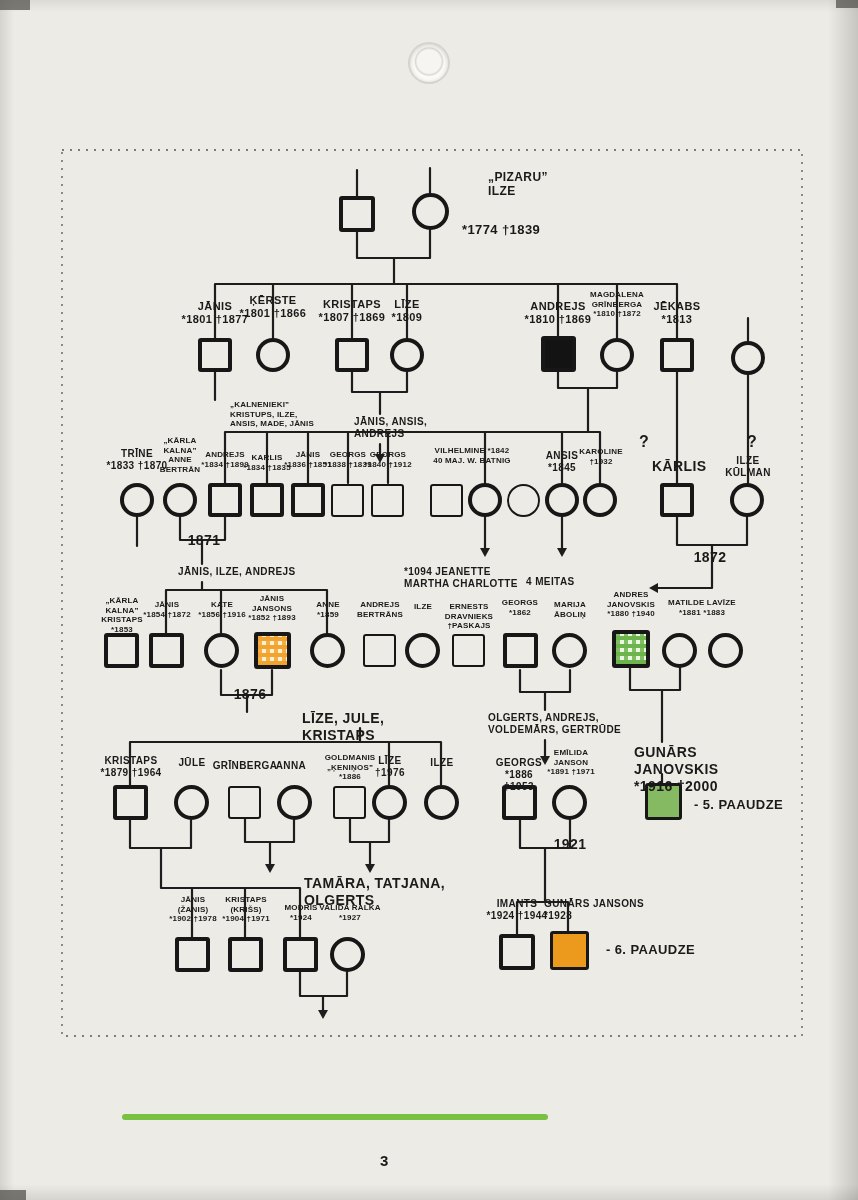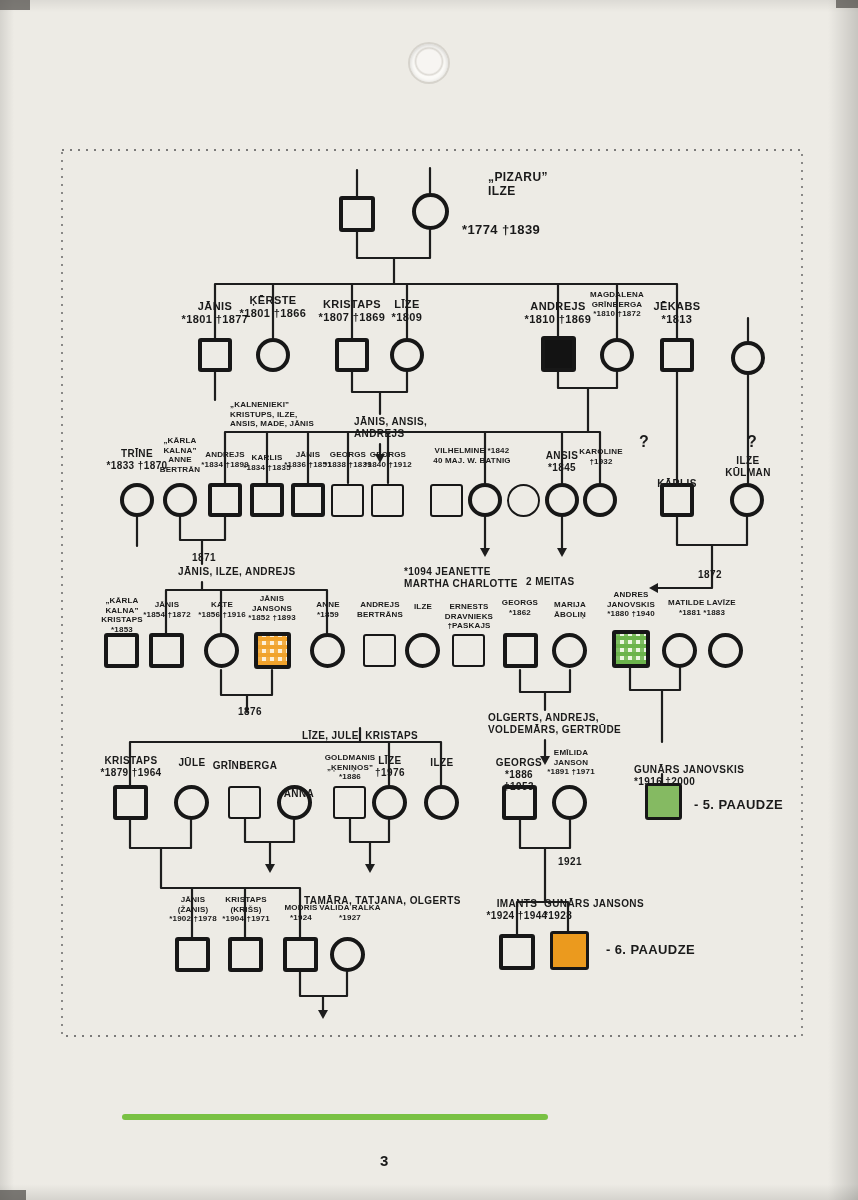--- a/index.html
+++ b/index.html
@@ -9,21 +9,21 @@
       linear-gradient(270deg, rgba(0,0,0,.16), rgba(0,0,0,0) 30px),
       linear-gradient(180deg, rgba(0,0,0,.07), rgba(0,0,0,0) 12px),
       linear-gradient(0deg, rgba(0,0,0,.10), rgba(0,0,0,0) 16px),
       #edebe5;}
   .corner{position:absolute;background:#55534f;opacity:.75;}
   .svg-layer{position:absolute;left:0;top:0;}
   .lbl{position:absolute;white-space:pre-line;font-weight:700;line-height:1.2;text-align:center;
        letter-spacing:.4px;color:#1a1a1a;font-size:9px;}
   .s8{font-size:8px;letter-spacing:.2px;}
   .s9{font-size:10px;}
-  .s10{font-size:10px;margin-top:20px;}
+  .s10{font-size:14px;}
   .s11{font-size:11px;}
   .s12{font-size:12px;}
   .s13{font-size:13px;}
   .s16{font-size:16px;}
   .left{text-align:left;}
   .right{text-align:right;}
   .node{position:absolute;box-sizing:border-box;background:transparent;}
   .sq{border:4px solid #171717;border-radius:3px;}
   .ci{border:4px solid #171717;border-radius:50%;}
   .thin{border-width:2px;}
@@ -209,21 +209,21 @@
   <div class="lbl s10" style="left:652px;top:458px;width:50px;">KĀRLIS</div>
   <div class="lbl s16" style="left:742px;top:432px;width:20px;">?</div>
   <div class="lbl s9" style="left:722px;top:455px;width:52px;">ILZE
 KŪLMAN</div>
 
   <div class="lbl s10" style="left:186px;top:532px;width:36px;">1871</div>
   <div class="lbl s10" style="left:690px;top:549px;width:40px;">1872</div>
   <div class="lbl s9 left" style="left:178px;top:566px;width:150px;">JĀNIS, ILZE, ANDREJS</div>
   <div class="lbl s9 left" style="left:404px;top:566px;width:124px;">*1094 JEANETTE
 MARTHA CHARLOTTE</div>
-  <div class="lbl s9 left" style="left:526px;top:576px;width:64px;">2 MEITAS</div>
+  <div class="lbl s9 left" style="left:526px;top:576px;width:64px;">4 MEITAS</div>
 
   <div class="lbl s8" style="left:92px;top:596px;width:60px;">„KĀRLA KALNA”
 KRISTAPS
 *1853</div>
   <div class="lbl s8" style="left:142px;top:600px;width:50px;">JĀNIS
 *1854 †1872</div>
   <div class="lbl s8" style="left:198px;top:600px;width:48px;">KATE
 *1856 †1916</div>
   <div class="lbl s8" style="left:244px;top:594px;width:56px;">JĀNIS
 JANSONS
@@ -250,21 +250,21 @@
   <div class="lbl s10 left" style="left:302px;top:710px;width:154px;">LĪZE, JULE, KRISTAPS</div>
   <div class="lbl s9 left" style="left:488px;top:712px;width:144px;">OLGERTS, ANDREJS,
 VOLDEMĀRS, GERTRŪDE</div>
   <div class="lbl s10 left" style="left:634px;top:744px;width:140px;">GUNĀRS JANOVSKIS
 *1916  †2000</div>
 
   <div class="lbl s9" style="left:100px;top:755px;width:62px;">KRISTAPS
 *1879 †1964</div>
   <div class="lbl s9" style="left:166px;top:757px;width:52px;">JŪLE</div>
   <div class="lbl s9" style="left:212px;top:760px;width:66px;">GRĪNBERGA</div>
-  <div class="lbl s9" style="left:276px;top:760px;width:46px;margin-top:28px;">ANNA</div>
+  <div class="lbl s9" style="left:268px;top:760px;width:46px;">ANNA</div>
   <div class="lbl s8" style="left:316px;top:753px;width:68px;">GOLDMANIS
 „ĶENIŅOS” *1886</div>
   <div class="lbl s9" style="left:368px;top:755px;width:44px;">LĪZE
 †1976</div>
   <div class="lbl s9" style="left:424px;top:757px;width:36px;">ILZE</div>
   <div class="lbl s9" style="left:490px;top:757px;width:58px;">GEORGS
 *1886 †1953</div>
   <div class="lbl s8" style="left:542px;top:748px;width:58px;">EMĪLIDA
 JANSON
 *1891 †1971</div>

